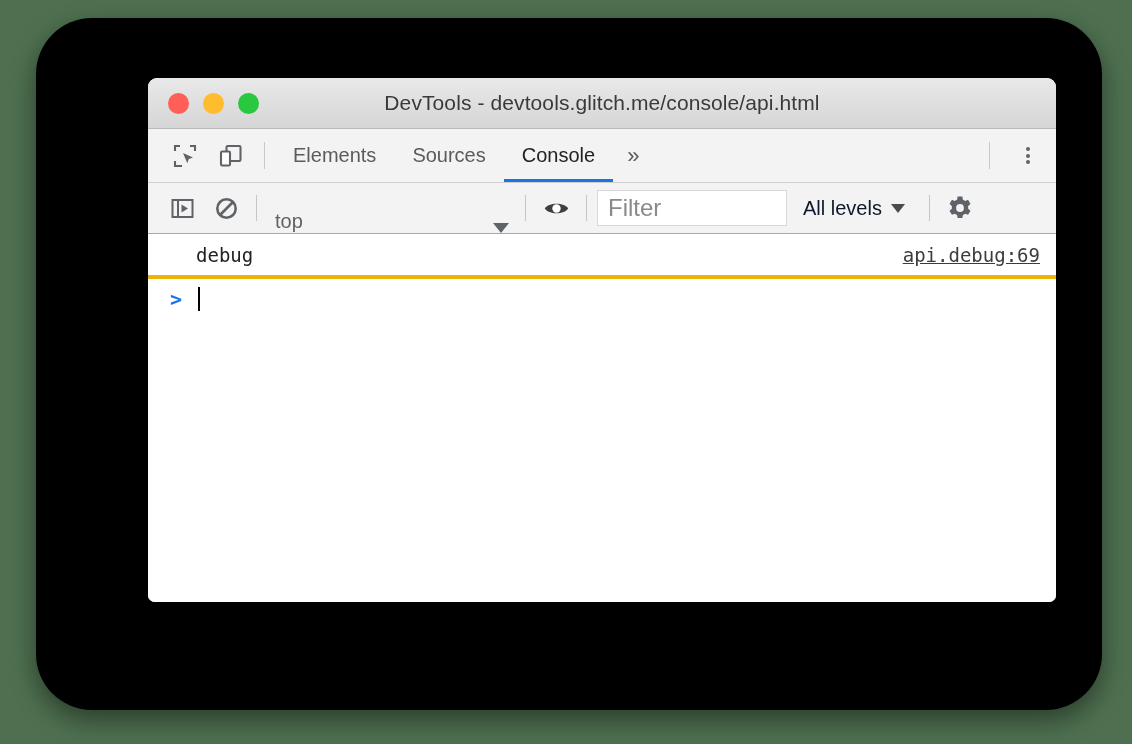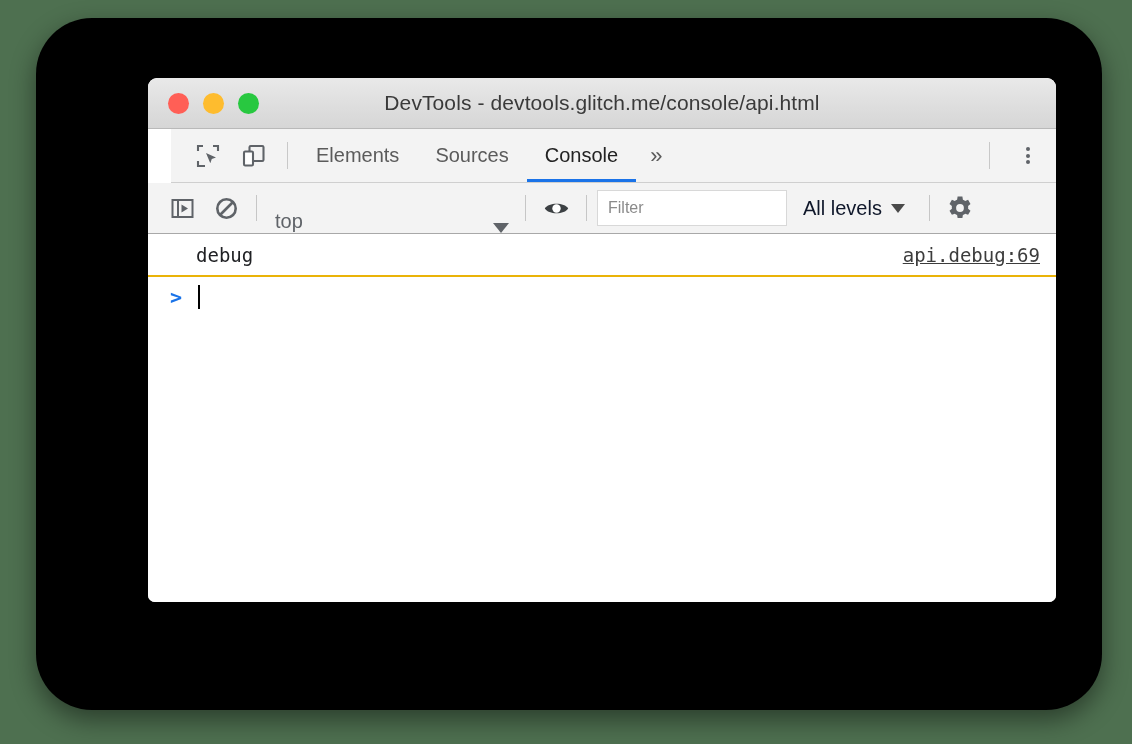--- a/index.html
+++ b/index.html
@@ -78,21 +78,20 @@
 
   
   #tabbar {
     height: 53px;
     flex: 0 0 53px;
     background: #f3f3f3;
     border-bottom: 1px solid #cfcfcf;
     display: flex;
     align-items: stretch;
     position: relative;
-    margin-left: 23px;
   }
   .tb-icon {
     width: 46px;
     display: flex;
     align-items: center;
     justify-content: center;
     cursor: pointer;
   }
   .tb-icon:first-child { margin-left: 14px; }
   .vdiv {
@@ -179,21 +178,21 @@
     margin-right: 8px;
   }
   #filter-input {
     width: 178px;
     height: 34px;
     background: #ffffff;
     border: 1px solid #d8d8d8;
     display: flex;
     align-items: center;
     padding-left: 10px;
-    font-size: 16px;
+    font-size: 24px;
     color: #8a8a8a;
     cursor: text;
     margin-left: 2px;
   }
   #levels-select {
     display: flex;
     align-items: center;
     gap: 9px;
     padding: 0 16px;
     cursor: pointer;
@@ -211,21 +210,21 @@
     flex: 1 1 auto;
     background: #ffffff;
     display: flex;
     flex-direction: column;
   }
   .message-row {
     display: flex;
     align-items: center;
     height: 41px;
     flex: 0 0 41px;
-    border-bottom: 2px solid #eab308;
+    border-bottom: 4px solid #eab308;
     padding: 0 16px 0 0;
   }
   .msg-text {
     flex: 1 1 auto;
     padding-left: 48px;
     font-family: "DejaVu Sans Mono", monospace;
     font-size: 19px;
     color: #202124;
   }
   .msg-source {

